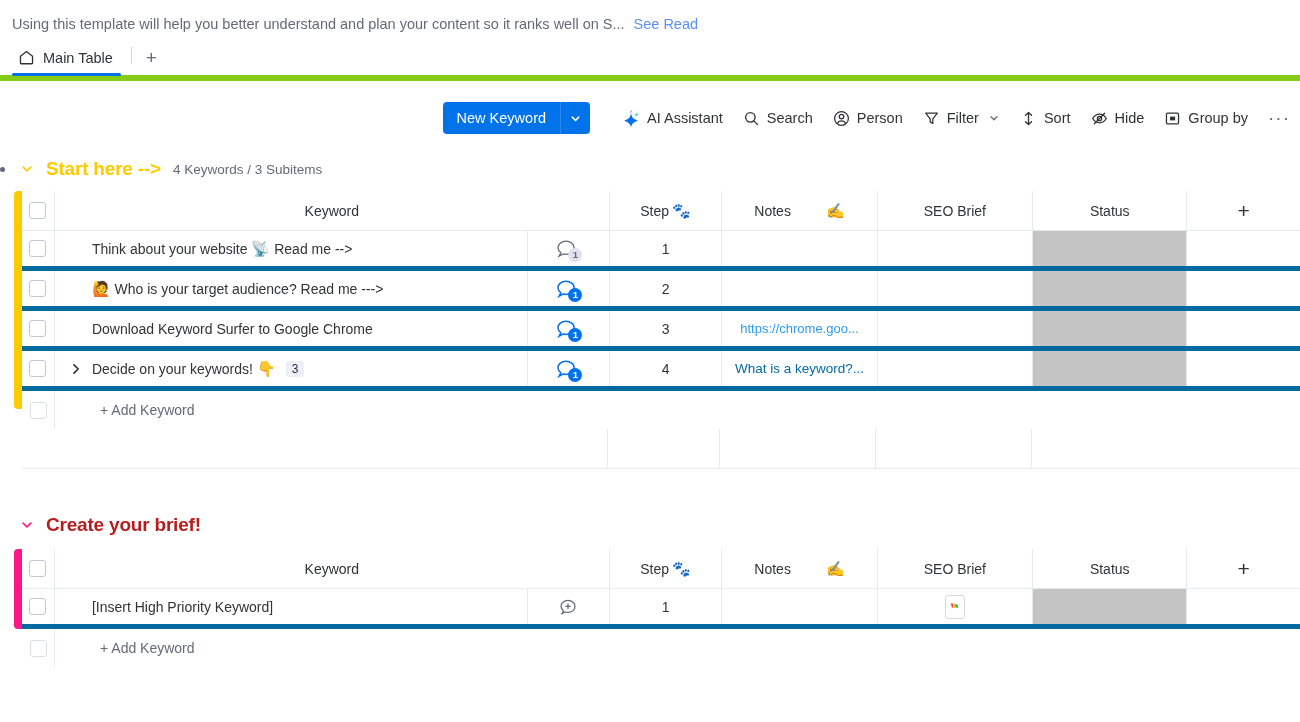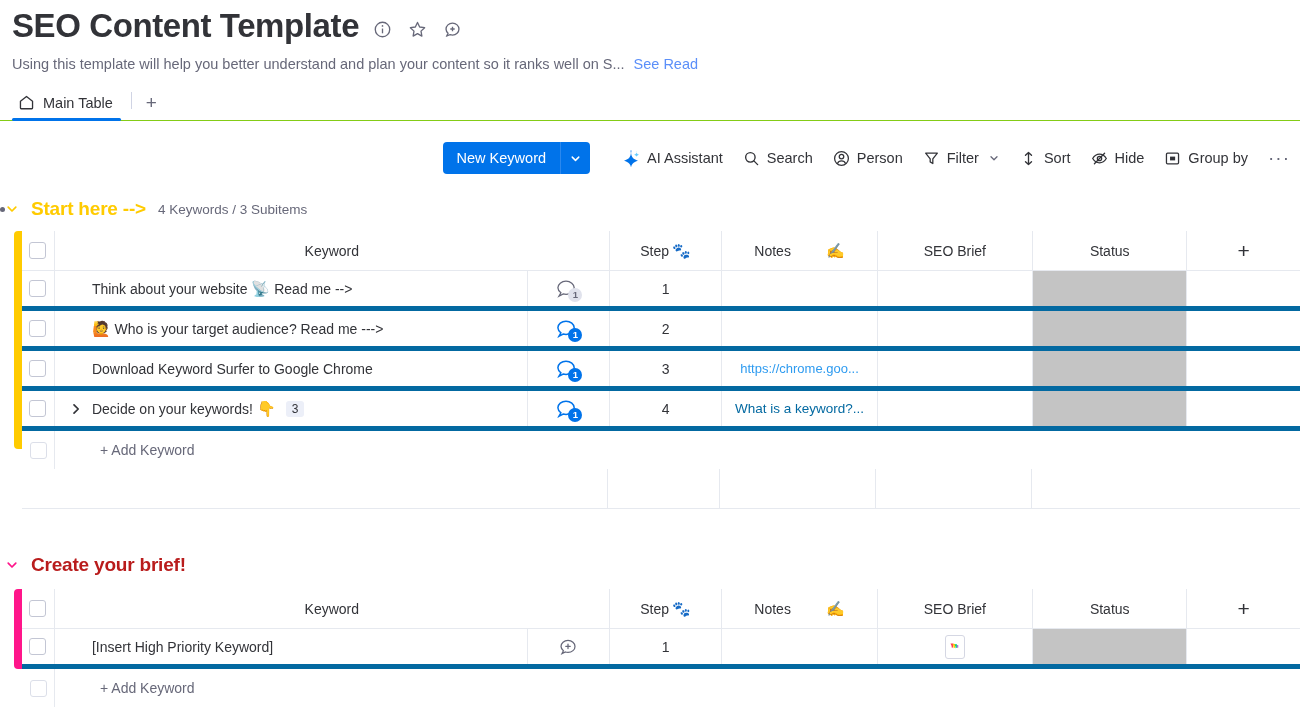--- a/index.html
+++ b/index.html
@@ -23,21 +23,21 @@
   .ticon { width: 19px; height: 19px; color: #676879; display: block; cursor: pointer; }
   .ticon svg { display: block; width: 19px; height: 19px; }
 
   .desc-row { display: flex; align-items: baseline; gap: 9px; margin-top: 8px; }
   .desc-text { font-size: 14.5px; color: #676879; line-height: 20px; }
   .see-more { font-size: 14.5px; color: #5b8ff9; cursor: pointer; }
 
   
   .tabbar {
     margin-top: 12px; height: 35px; display: flex; align-items: flex-end;
-    border-bottom: 1px solid #84cc16; padding-left: 12px;
+    border-bottom: 6px solid #84cc16; padding-left: 12px;
   }
   .tab {
     display: flex; align-items: center; gap: 8px;
     padding: 0 18px 9px 6px; cursor: pointer; position: relative;
   }
   .tab .home-ico { width: 17px; height: 17px; color: #323338; display: block; }
   .tab .home-ico svg { display:block; width:17px; height:17px; }
   .tab-label { font-size: 14.5px; color: #323338; }
   .tab.active::after {
     content: ""; position: absolute; left: 0; right: 10px; bottom: -1px;
@@ -75,21 +75,21 @@
   .tool .ico { width: 17px; height: 17px; color: #323338; display:block; }
   .tool .ico svg { display:block; width: 17px; height: 17px; }
   .tool .caret { width: 12px; height: 12px; color: #676879; margin-left: 2px; }
   .tool .caret svg { display:block; width: 12px; height: 12px; }
   .ai-ico { width: 18px; height: 18px; display: block; }
   .dots { font-size: 19px; color: #676879; letter-spacing: 1px; padding: 0 10px; cursor:pointer; }
 
   
   .group { margin-top: 14px; }
   .group-head {
-    display: flex; align-items: center; gap: 12px; padding-left: 5px; height: 28px;
+    display: flex; align-items: center; gap: 12px; padding-left: 20px; height: 28px;
   }
   .group-caret { width: 14px; height: 14px; display: block; cursor: pointer; }
   .group-caret svg { display:block; width:14px; height:14px; }
   .group-title { font-size: 19px; font-weight: 700; letter-spacing: -0.2px; cursor: pointer; }
   .group-count { font-size: 13.5px; color: #676879; }
   .left-dot {
     position: absolute; left: 0px; width: 5px; height: 5px; border-radius: 50%;
     background: #676879;
   }
 
@@ -178,43 +178,20 @@
   }
   .plus-circle { width: 20px; height: 20px; color: #676879; }
   .plus-circle svg { display:block; width:20px; height:20px; }
 </style>
 </head>
 <body>
 
 <div class="page">
 
   <div class="header">
-    <div class="title-row">
-      <div class="board-title">SEO Content Template</div>
-      <div class="title-icons">
-        <span class="ticon">
-          <svg viewBox="0 0 20 20" fill="none" stroke="currentColor" stroke-width="1.4">
-            <circle cx="10" cy="10" r="7.6"></circle>
-              <path d="M10 9v5"></path>
-              <circle cx="10" cy="6.2" r="0.9" fill="currentColor" stroke="none"></circle>
-          </svg>
-        </span>
-        <span class="ticon">
-          <svg viewBox="0 0 20 20" fill="none" stroke="currentColor" stroke-width="1.4" stroke-linejoin="round">
-            <path d="M10 2.6l2.3 4.8 5.2.7-3.8 3.6.9 5.2-4.6-2.5-4.6 2.5.9-5.2L2.5 8.1l5.2-.7z"></path>
-          </svg>
-        </span>
-        <span class="ticon">
-          <svg viewBox="0 0 20 20" fill="none" stroke="currentColor" stroke-width="1.4">
-            <path d="M16.8 9.6c0 3.5-3 6.3-6.8 6.3-.9 0-1.8-.16-2.6-.45L4 16.6l1.3-2.7A6 6 0 013.2 9.6C3.2 6.1 6.2 3.3 10 3.3s6.8 2.8 6.8 6.3z"></path>
-            <path d="M10 7.2v4.6M7.7 9.5h4.6"></path>
-          </svg>
-        </span>
-      </div>
-    </div>
 
     <div class="desc-row">
       <span class="desc-text">Using this template will help you better understand and plan your content so it ranks well on S...</span>
       <span class="see-more">See Read</span>
     </div>
   </div>
 
   <div class="tabbar">
     <div class="tab active">
       <span class="home-ico">

